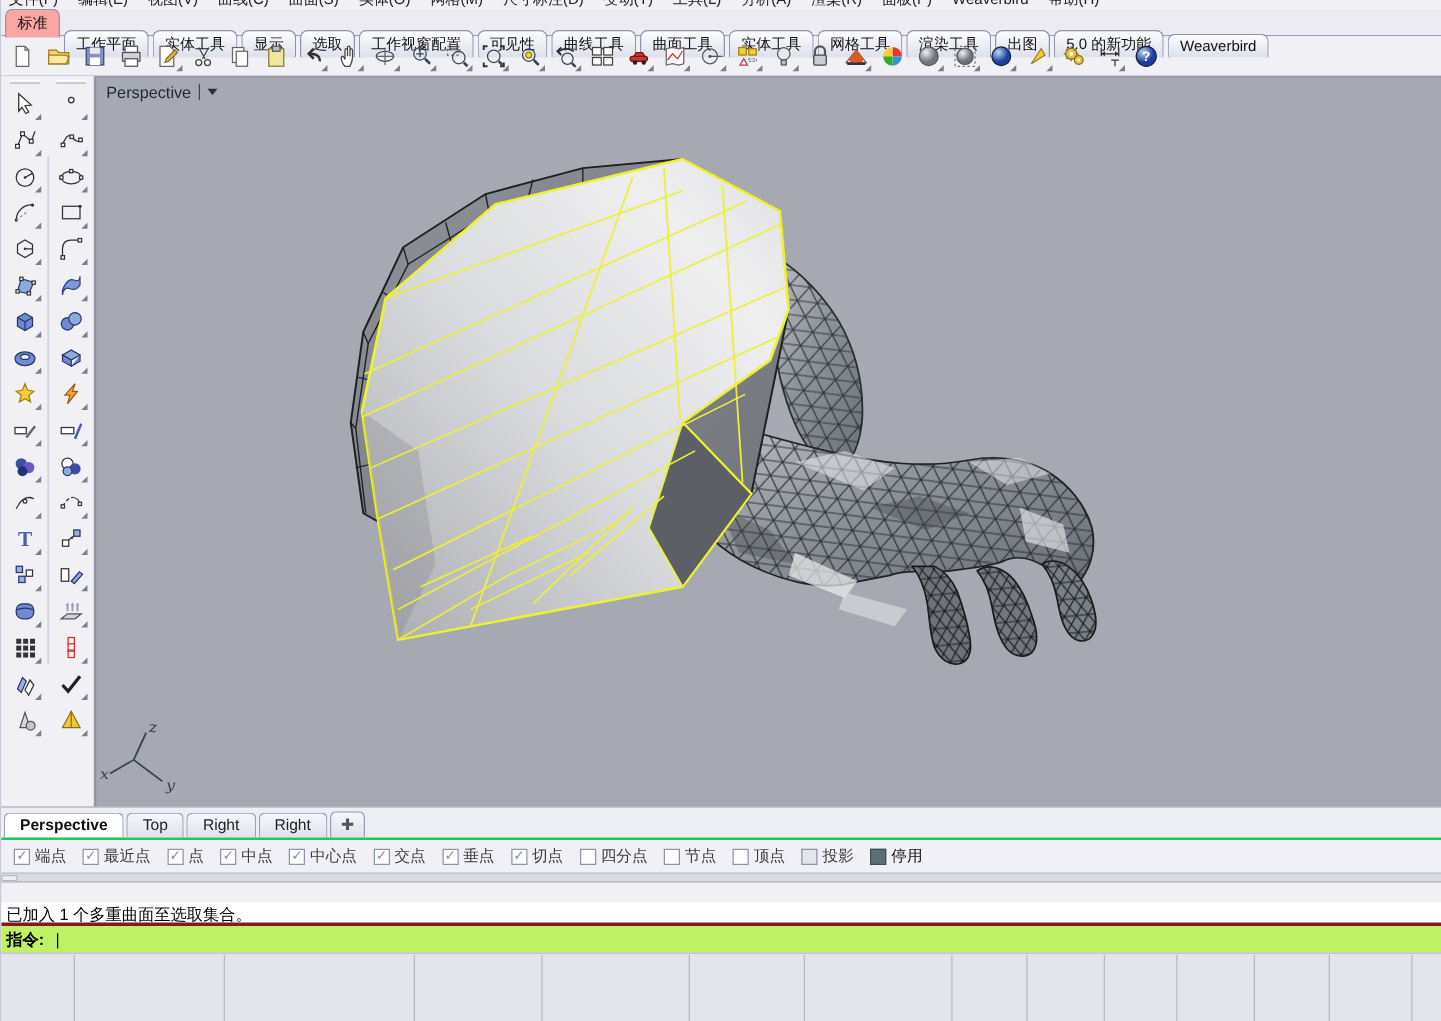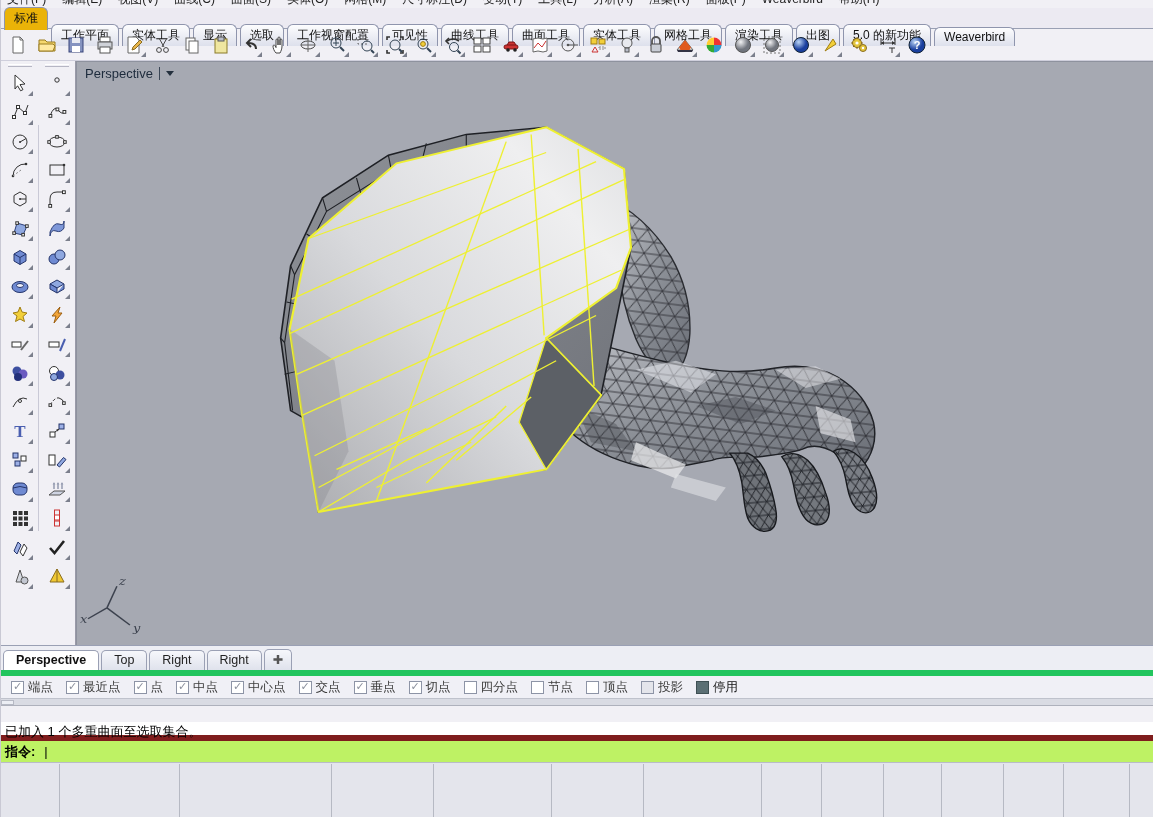--- a/index.html
+++ b/index.html
@@ -12,21 +12,21 @@
   .menubar-inner { display:flex; gap:16px; padding:0 6px; font-size:12px;
     line-height:15px; margin-top:-8px; color:#222; white-space:nowrap; }
 
   
   .ribbon { height:21px; flex:0 0 auto; display:flex; align-items:flex-end;
     padding:0 3px; border-bottom:1px solid #9aa0b4; background:#eceaf2; }
   .rtab { padding:2px 9px 2px; margin-right:3px; font-size:12px; color:#111;
     background:linear-gradient(#fdfdfe,#dde0ec); border:1px solid #8f95ad;
     border-bottom:none; border-radius:6px 6px 0 0; position:relative; top:18px;
     white-space:nowrap; cursor:default; }
-  .rtab.active { background:#eab308; top:1px; margin-bottom:-1px; padding-bottom:3px;text-align:right; }
+  .rtab.active { background:#fca5a5; top:1px; margin-bottom:-1px; padding-bottom:3px;text-align:right; }
 
   
   .toolbar { height:32px; flex:0 0 auto; display:flex; align-items:center;
     gap:3px; padding:0 4px; background:#f1f0f5; border-bottom:1px solid #cfcfdc; }
   .tic { width:26px; height:26px; display:flex; align-items:center;
     justify-content:center; position:relative; border-radius:3px; }
   .tic svg { display:block; }
   .fly::after { content:""; position:absolute; right:1px; bottom:1px;
     border-left:5px solid transparent; border-bottom:5px solid #7b7f8c; }
 
@@ -56,38 +56,38 @@
   .vtabs { height:25px; flex:0 0 auto; background:#edeef4;
     border-top:1px solid #9aa0b4; display:flex; align-items:flex-end; padding:0 2px; }
   .vtab { padding:2px 12px 3px; margin-right:2px; font-size:12.5px; color:#222;
     background:linear-gradient(#f6f7fb,#dfe2ec); border:1px solid #9aa0b4;
     border-bottom:none; border-radius:5px 5px 0 0; cursor:default; }
   .vtab.active { background:#fff; font-weight:bold; color:#111; }
   .vtab.plus { padding:2px 8px 3px; color:#555; }
 
   
   .osnap { height:28px; flex:0 0 auto; background:#f0f0f6; display:flex;
-    align-items:center; gap:13px; padding:0 10px; border-top:6px solid #22c55e; }
+    align-items:center; gap:13px; padding:0 10px; border-top:2px solid #22c55e; }
   .osnap-item { display:flex; align-items:center; gap:4px; font-size:12.5px;
     color:#3c3c3c; cursor:default; }
   .osnap-item .box { width:13px; height:13px; background:#fff;
     border:1px solid #8d94a6; position:relative; }
   .osnap-item.checked .box::after { content:"✓"; position:absolute; left:1px;
     top:-2px; font-size:11px; color:#8a8f9c; }
   .osnap-item.muted .box { background:#e4e5eb; }
   .osnap-item.disable-toggle .box { background:#5b6f74; border-color:#3f5054; }
   .osnap-item.disable-toggle { color:#111;justify-content:flex-end; }
 
   
   .panel-sep { height:8px; flex:0 0 auto; background:#d9dbe3;
     border-top:1px solid #bfc2cc; border-bottom:1px solid #aeb1bc; position:relative; }
   .panel-sep .knob { position:absolute; left:0; top:1px; width:13px; height:5px;
     background:#eceef4; border:1px solid #b6b9c4; }
   .cmd-history { height:19px; flex:0 0 auto; background:#fff; font-size:13px;
-    color:#000; padding:1px 4px; border-bottom:6px solid #7f1d1d;margin-top:16px; }
+    color:#000; padding:1px 4px; border-bottom:3px solid #7f1d1d;margin-top:16px; }
   .cmd-line { height:21px; flex:0 0 auto; background:#bef264; font-size:13px;
     color:#000; padding:2px 4px; display:flex; gap:4px; align-items:center; }
   .cmd-line .prompt { font-weight:bold; }
   .cmd-line .caret { font-weight:normal; color:#000; margin-left:1px; }
 
   
   .statusbar { flex:1 0 auto; background:#e4e5ec; border-top:1px solid #b9bcc8;
     position:relative; }
   .statusbar .tick { position:absolute; top:1px; bottom:0; width:1px; background:#b6b9c3; }
 </style>

